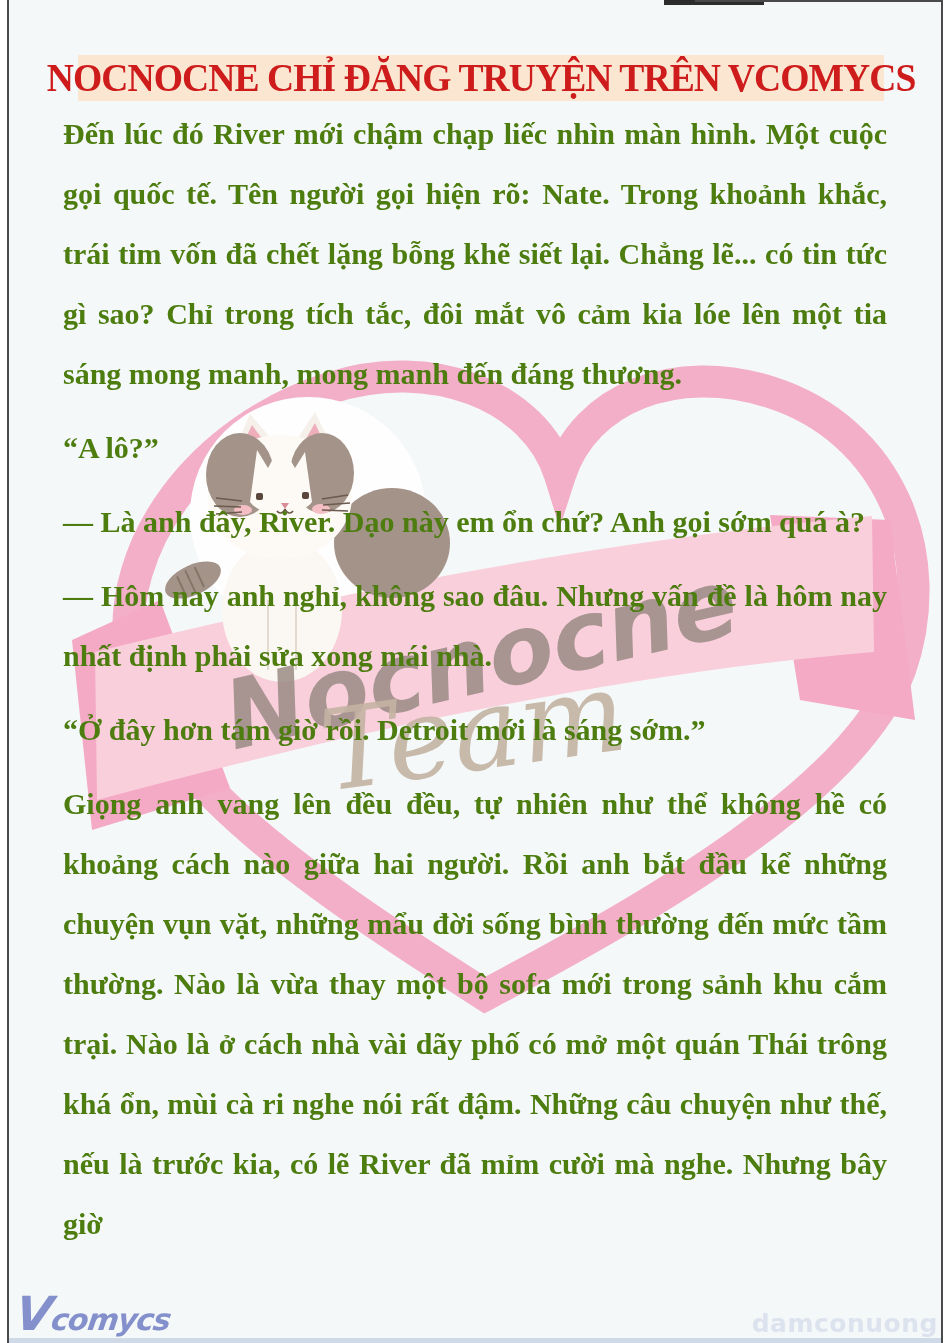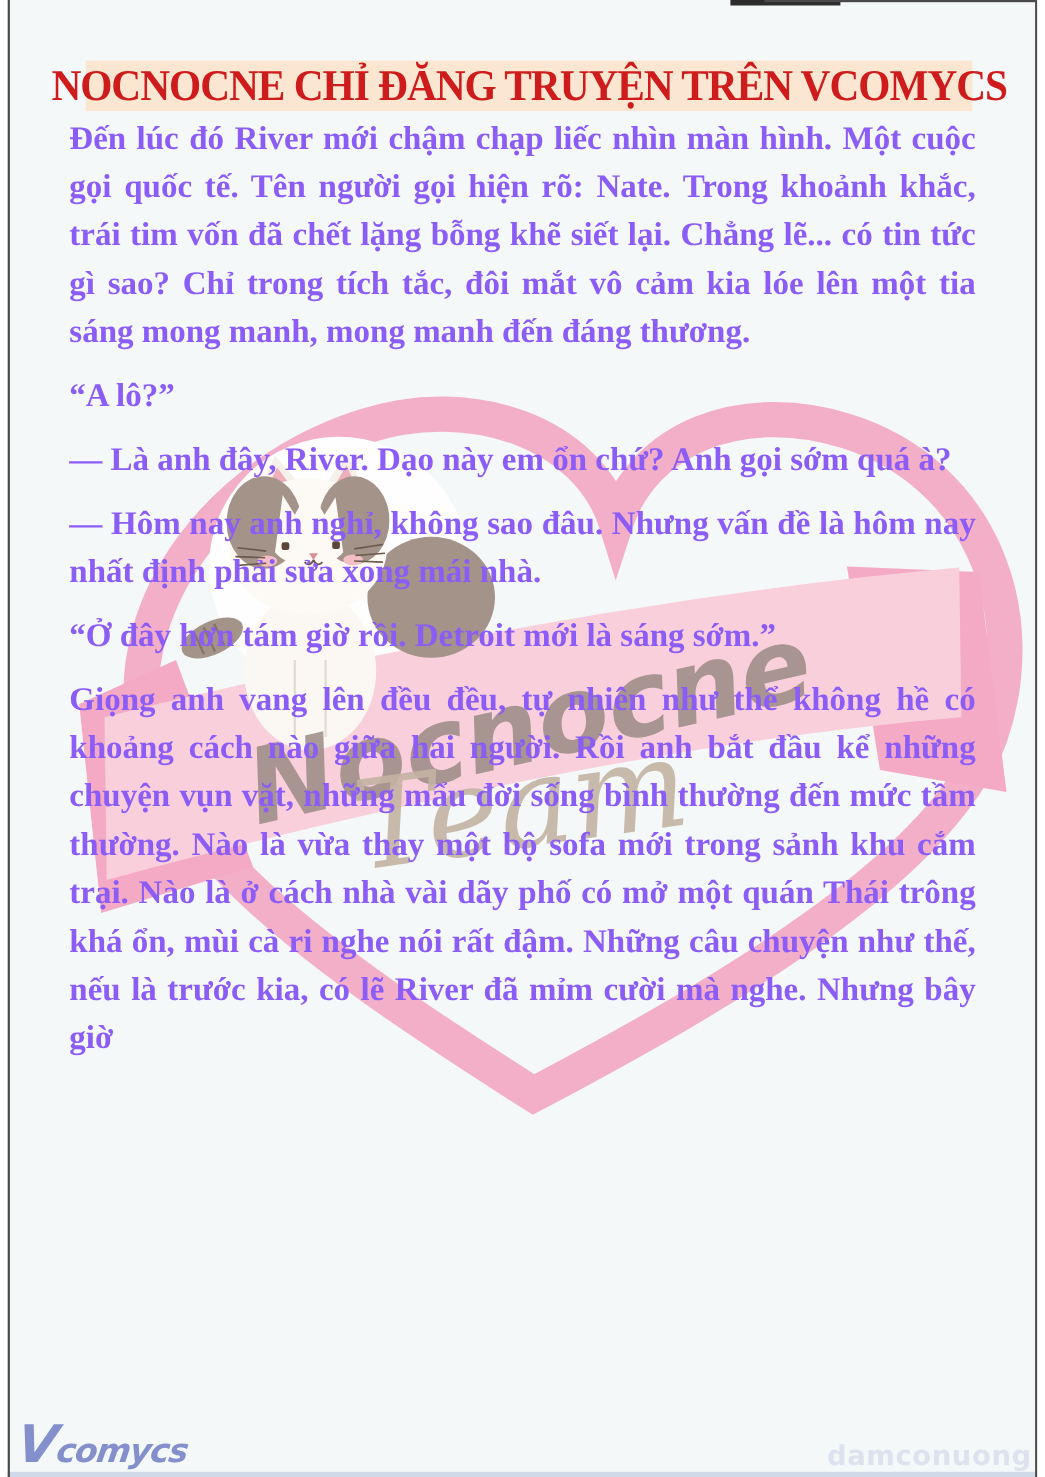--- a/index.html
+++ b/index.html
@@ -15,22 +15,22 @@
   .header-strip {
     position:absolute; left:78px; top:55px; width:806px; height:46px;
     background:#fbe7d1; display:flex; align-items:flex-end; justify-content:center;
   }
   .header-strip span {
     font-weight:bold; font-size:40px; color:#ce1c1c; white-space:nowrap;
     transform:scaleX(0.94); letter-spacing:-1px;
   }
   .story {
     position:absolute; left:63px; top:104px; width:824px;
-    color:#8b5cf6; font-size:30px; font-weight:bold;
-    line-height:44px; text-align:justify;
+    color:#4d7c0f; font-size:30px; font-weight:bold;
+    line-height:60px; text-align:justify;
   }
   .story p { margin:0 0 14px 0; }
   .wm-ribbon-text {
     font-family:"DejaVu Sans","Liberation Sans",sans-serif;
     font-weight:bold; font-style:italic;
   }
   .wm-team-text {
     font-family:"DejaVu Serif","Liberation Serif",serif;
     font-style:italic;
   }

